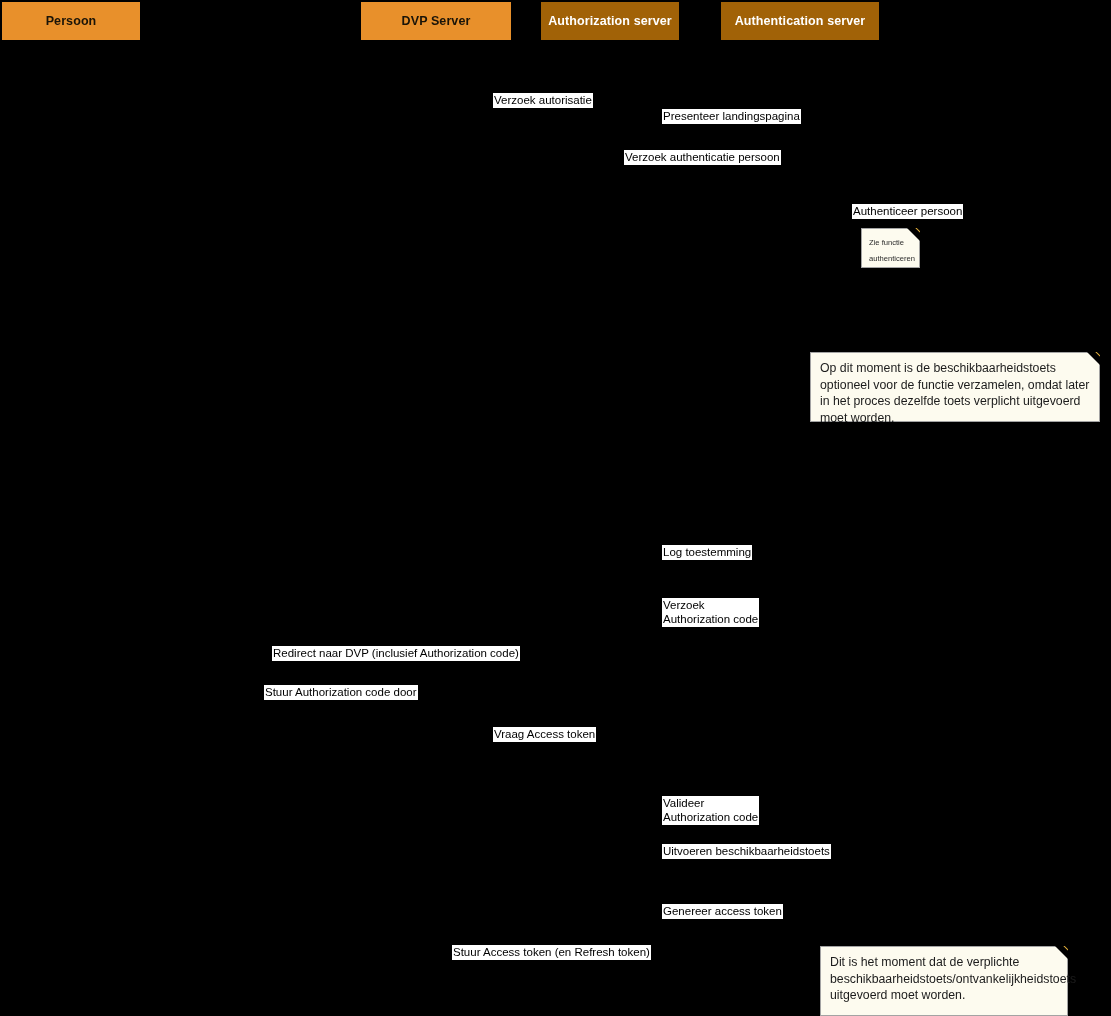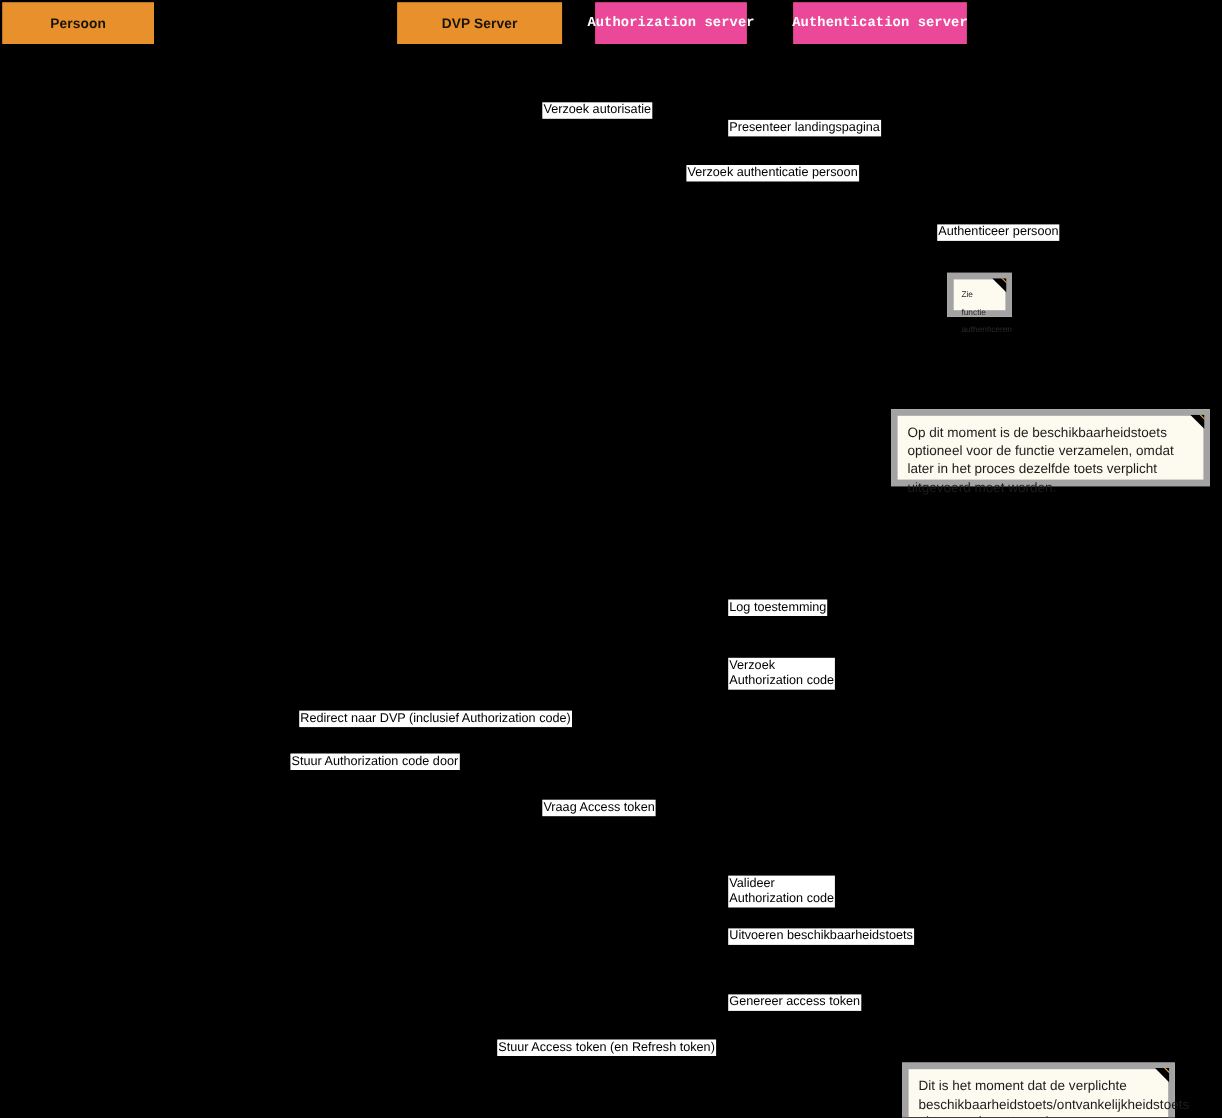--- a/index.html
+++ b/index.html
@@ -27,46 +27,44 @@
     font-weight: bold;
     letter-spacing: 0.1px;
     white-space: nowrap;
     line-height: 1;
   }
   .lifeline-box.actor-orange {
     background: #E8902B;
     color: #1a1408;
   }
   .lifeline-box.actor-blue {
-    background: #ec4899;
+    background: #a16207;
     color: #ffffff;
-    font-family: Liberation Mono, monospace;
   }
   .msg-label {
     position: absolute;
     background: #ffffff;
     color: #000000;
     font-size: 11.5px;
     line-height: 14px;
     white-space: pre;
     padding: 0px 1px 1px 1px;
     box-sizing: border-box;
     letter-spacing: 0px;
   }
   .note {
     position: absolute;
     box-sizing: border-box;
     background: #FDFBEF;
-    border: 6px solid #a3a3a3;
+    border: 1px solid #a3a3a3;
     color: #1c1c1c;
     font-size: 12.3px;
     line-height: 16.5px;
     padding: 7px 9px 6px 9px;
     white-space: pre-line;
-    margin-top: 20px;
   }
   .note.small-note {
     font-size: 7.6px;
     line-height: 16px;
     padding: 6px 6px 4px 7px;
     color: #2a2a2a;
   }
   .note .fold-edge {
     position: absolute;
     top: -1px;

